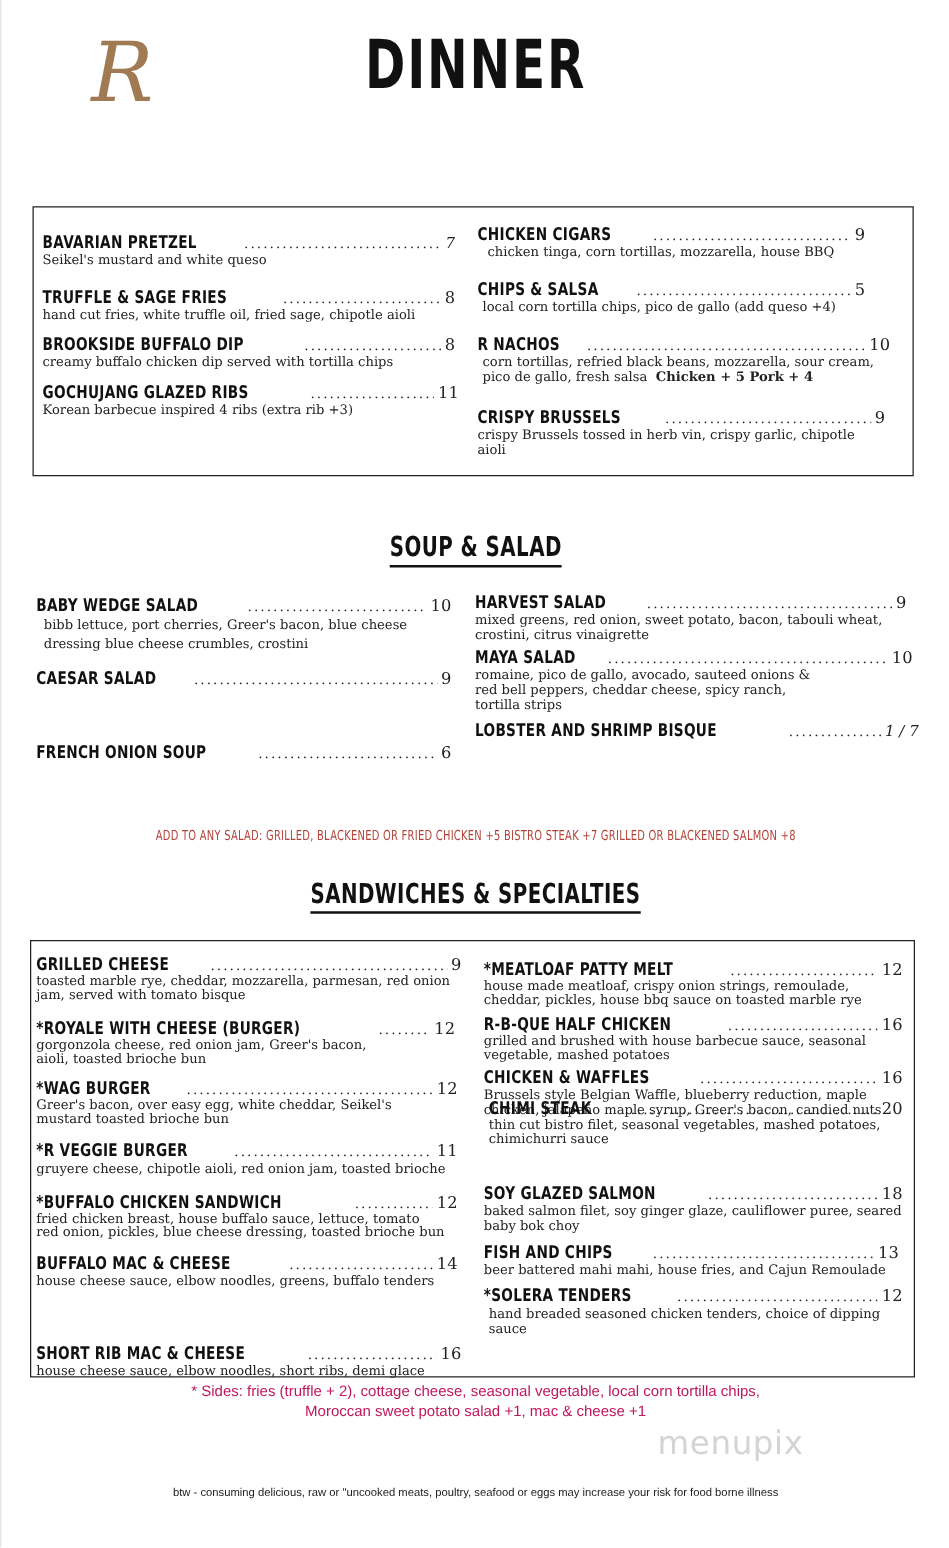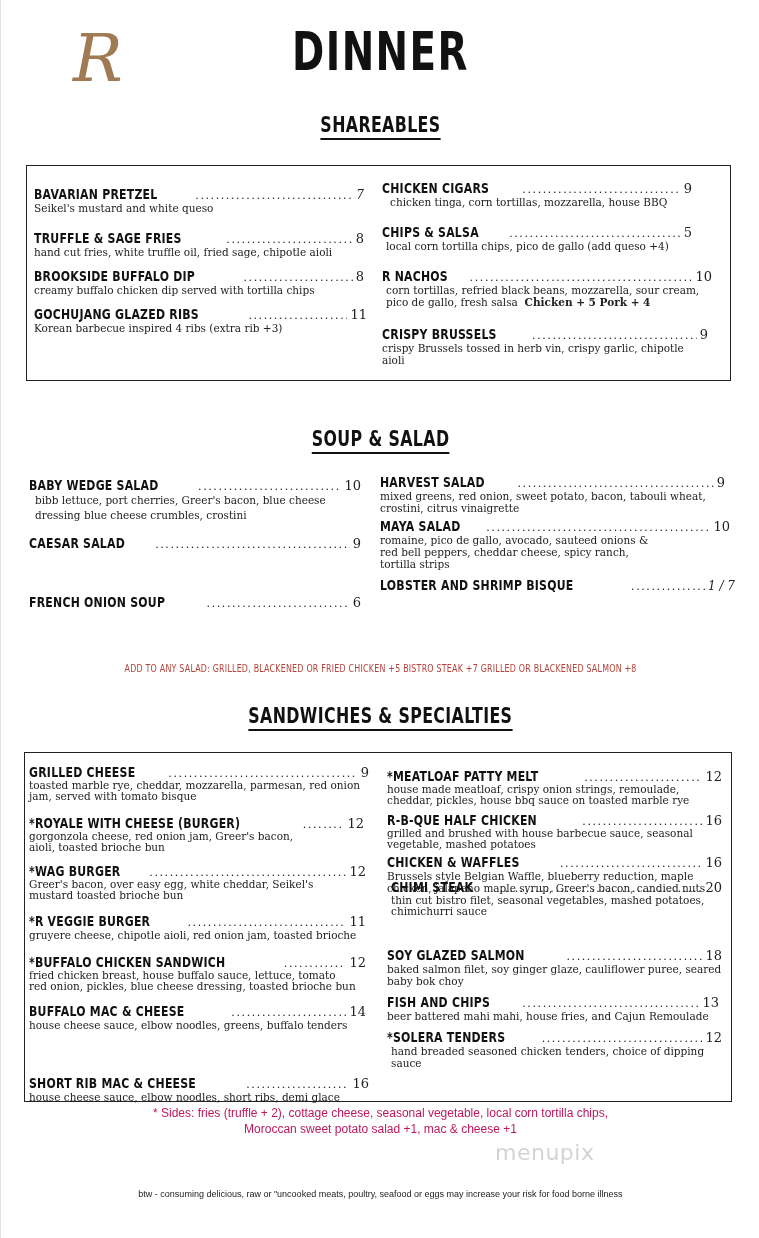--- a/index.html
+++ b/index.html
@@ -23,37 +23,34 @@
   .dots { flex: 1; overflow: hidden; font-family: "DejaVu Serif", serif; font-size: 11px; color: #222; letter-spacing: 1.6px; margin: 0 3px; }
   .dots::before { content: "......................................................................................................................................"; }
   .price { font-family: "DejaVu Serif", serif; font-size: 13px; color: #222; }
   .price.ital { font-style: italic; font-size: 12px; }
   .desc { font-family: "DejaVu Serif", serif; font-size: 10.5px; line-height: 12px; color: #222; }
 
   .addon { position: absolute; left: 0; width: 759px; top: 633px; text-align: center; margin-top: 24px; }
   .addon span { display: inline-block; font-family: "DejaVu Sans", sans-serif; font-size: 11px; color: #b3433a; transform: scaleX(0.72); white-space: nowrap; letter-spacing: 0.3px; }
 
   .sides { position: absolute; left: 0; width: 759px; top: 1105px; text-align: center; font-family: "Liberation Sans", sans-serif; font-size: 12px; line-height: 16px; color: #be185d; }
-  .watermark { position: absolute; left: 494px; top: 1140px; font-family: "DejaVu Sans", sans-serif; font-size: 22px; color: #d4d4d4; letter-spacing: 0.5px; }
+  .watermark { position: absolute; left: 525px; top: 1140px; font-family: "DejaVu Sans", sans-serif; font-size: 26px; color: #d4d4d4; letter-spacing: 0.5px; }
   .disclaimer { position: absolute; left: 0; width: 759px; top: 1189px; text-align: center; font-family: "Liberation Sans", sans-serif; font-size: 9px; color: #222; }
 </style>
 </head>
 <body>
 
 <div class="page">
 
   <div class="logo">
     <span class="logo-letter">R</span>
   </div>
 
   <div class="title">DINNER</div>
 
-  <div class="section-title" style="top:112px;">
-    <span>SHAREABLES</span>
-  </div>
 
   <div class="box" style="left:25px; top:165px; width:705px; height:216px;"></div>
 
   <div class="item" style="left:33px; top:186px; width:330px;">
     <div class="item-head">
         <span class="item-name">BAVARIAN PRETZEL</span>
         <span class="dots"></span>
         <span class="price ital">7</span>
       </div>
     <div class="desc">Seikel's mustard and white queso</div>

